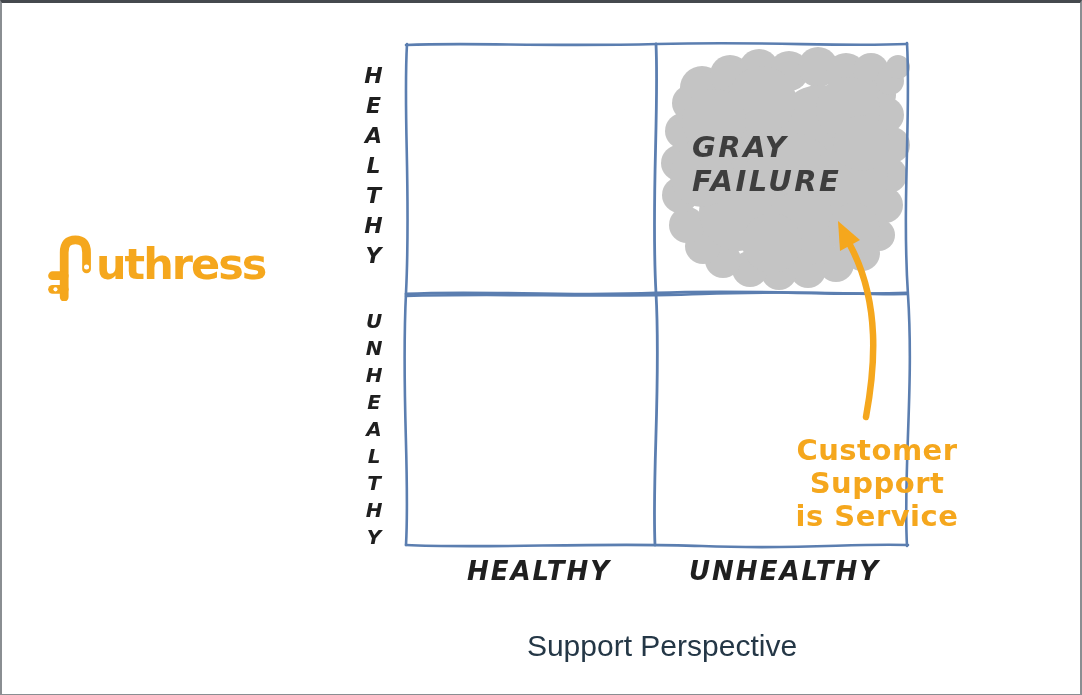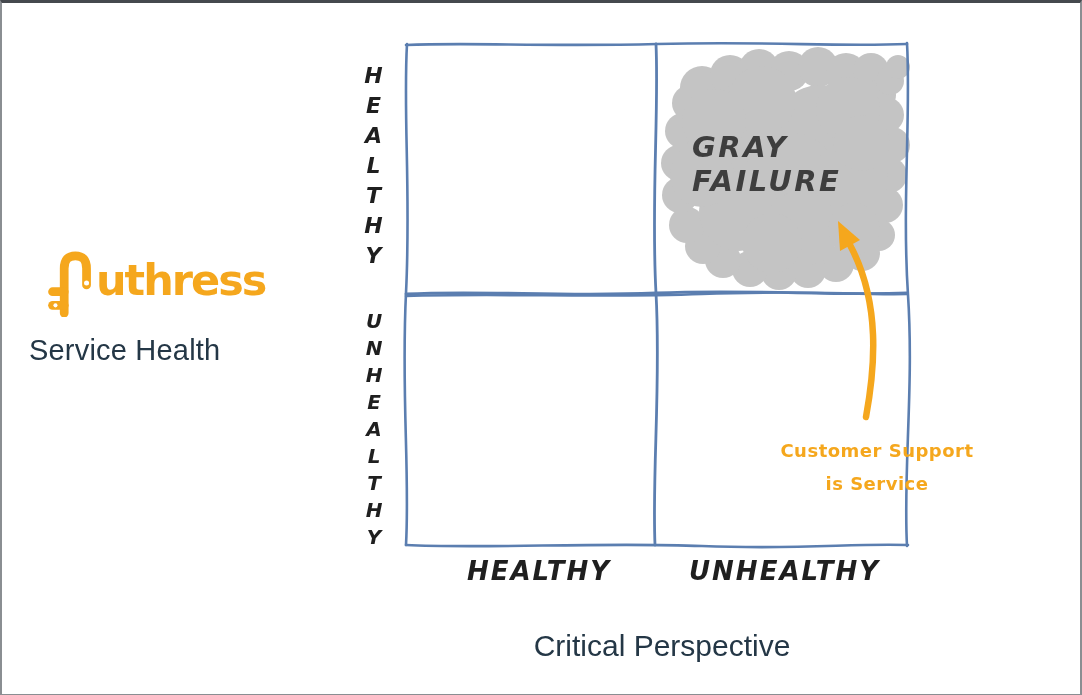--- a/index.html
+++ b/index.html
@@ -9,41 +9,41 @@
     border-top:3px solid var(--frame_dark,#45494E);
     border-left:2px solid var(--frame_light,#8A8E92);
     border-right:2px solid var(--frame_light,#8A8E92);
     border-bottom:1px solid var(--frame_light,#8A8E92);
     font-family:"Liberation Sans",sans-serif;
   }
   .abs{position:absolute;}
   .hand{font-family:"DejaVu Sans",sans-serif;font-weight:bold;font-style:italic;color:var(--ink,#1F1F1F);}
   .vword{writing-mode:vertical-rl;text-orientation:upright;}
 
-  .logo{left:44px;top:246px;display:flex;align-items:flex-start;}
+  .logo{left:44px;top:230px;display:flex;align-items:flex-start;}
   .logo-glyph{width:50px;height:68px;}
   .logo-text{
     font-family:"DejaVu Sans",sans-serif;font-weight:600;font-size:43px;line-height:1.1;
     letter-spacing:-2px;color:var(--orange,#F5A71D);margin-top:8px;
   }
   .subtitle{left:27px;top:331px;font-size:29px;color:var(--navy,#243746);letter-spacing:0.2px;}
 
   .diagram-svg{left:0;top:0;width:1082px;height:695px;pointer-events:none;}
 
   .y-label-top{left:344px;top:60px;width:40px;height:220px;font-size:22px;letter-spacing:5px;text-align:left;}
   .y-label-bottom{left:344px;top:306px;width:40px;height:235px;font-size:20px;letter-spacing:3px;}
   .x-label-left{left:447px;top:553px;width:180px;text-align:center;font-size:26px;letter-spacing:2px;}
   .x-label-right{left:687px;top:553px;width:190px;text-align:center;font-size:26px;letter-spacing:2px;}
 
   .quadrant-label{left:690px;top:127px;width:196px;font-size:29px;line-height:34px;letter-spacing:2.5px;color:var(--label_gray,#3E3E3E);}
   .quadrant-label span{display:block;}
 
   .annotation{
     left:734px;top:431px;width:282px;text-align:center;
-    font-family:"DejaVu Sans",sans-serif;font-weight:600;font-size:18px;line-height:33px;
+    font-family:"DejaVu Sans",sans-serif;font-weight:600;font-size:29px;line-height:33px;
     color:var(--orange,#F5A71D);letter-spacing:0.5px;
   }
   .annotation span{display:block;}
 
   .axis-title{left:474px;top:626px;width:372px;text-align:center;font-size:30px;color:var(--navy,#243746);}
 
   .grid-line{fill:none;stroke:var(--blue,#5B7EB0);stroke-width:2.6;stroke-linecap:round;}
   .grid-line.mid{stroke-width:2.8;}
   .blob circle{fill:var(--blob_gray,#C3C3C3);}
   .arrow-path{fill:none;stroke:var(--orange,#F5A71D);stroke-width:6.5;stroke-linecap:round;}
@@ -60,21 +60,20 @@
     <svg class="logo-glyph" viewBox="0 0 50 70">
       <path class="glyph-stroke" d="M18,66 L18,20 Q18,7 29.5,7 Q41,7 41,20 L41,37"></path>
       <path class="glyph-stroke" d="M6,44 L18,44"></path>
       <path class="glyph-stroke" d="M6,58 L18,58"></path>
       <circle class="glyph-hole" cx="41" cy="35" r="2.6"></circle>
       <circle class="glyph-hole" cx="9" cy="58" r="2.1"></circle>
     </svg>
     <span class="logo-text">uthress</span>
   </div>
 
-  <div class="abs subtitle">Service Health</div>
 
   <svg class="abs diagram-svg" viewBox="0 0 1082 695">
 
     <g class="blob">
       <circle cx="700" cy="85" r="22"></circle>
         <circle cx="728" cy="72" r="20"></circle>
         <circle cx="757" cy="66" r="20"></circle>
       <circle cx="787" cy="68" r="20"></circle>
         <circle cx="816" cy="64" r="20"></circle>
         <circle cx="844" cy="70" r="20"></circle>
@@ -140,15 +139,15 @@
   <div class="abs hand quadrant-label">
     <span>GRAY</span>
     <span>FAILURE</span>
   </div>
 
   <div class="abs annotation">
     <span>Customer Support</span>
     <span>is Service</span>
   </div>
 
-  <div class="abs axis-title">Critical Perspective</div>
+  <div class="abs axis-title">Support Perspective</div>
 
 </div>
 
 </body></html>

